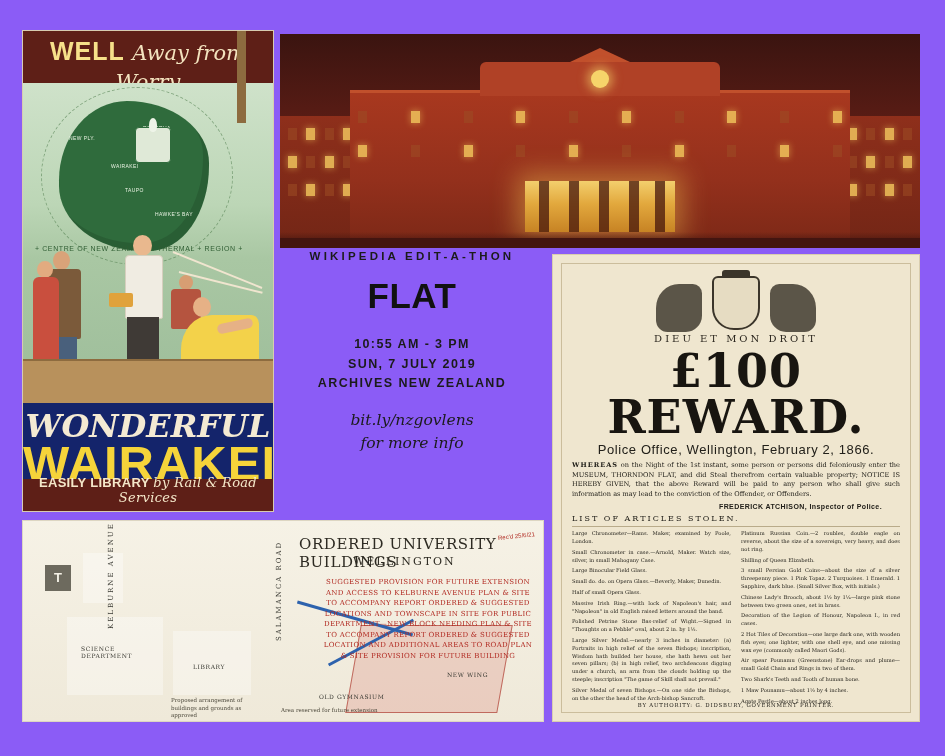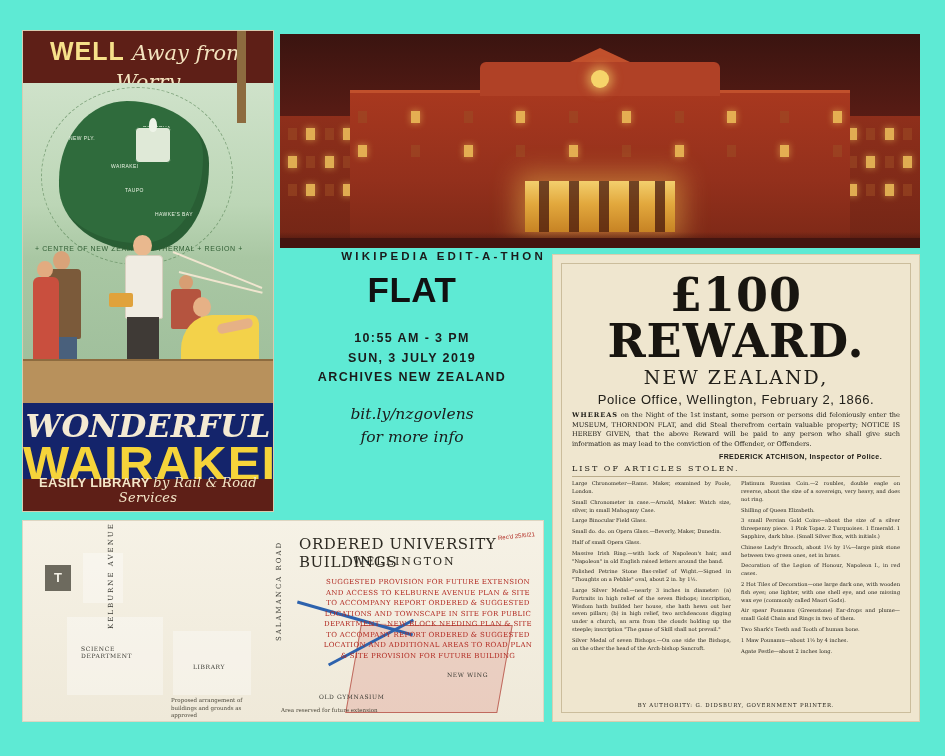--- a/index.html
+++ b/index.html
@@ -11,21 +11,21 @@
     width: 945px;
     height: 756px;
     font-family: "Liberation Sans", sans-serif;
     overflow: hidden;
     position: relative;
   }
 
   .poster {
     position: absolute;
     inset: 0;
-    background: #5eead4;
+    background: #8b5cf6;
   }
 
   
   .tile {
     position: absolute;
     overflow: hidden;
   }
 
   
   #tile-wairakei {
@@ -348,22 +348,21 @@
     left: 278px;
     top: 250px;
     width: 268px;
     text-align: center;
   }
   .kicker {
     font-size: 11.5px;
     letter-spacing: 3.2px;
     font-weight: bold;
     color: #1b1b1b;
-    margin-bottom: 8px;
-    text-align: right;
+    margin-bottom: 14px;
   }
   .headline {
     font-size: 35px;
     line-height: 1.12;
     font-weight: bold;
     letter-spacing: .5px;
     color: #111111;
     margin-bottom: 20px;
   }
   .meta-line {
@@ -792,33 +791,39 @@
     <div class="bld-ground"></div>
   </div>
 
   <div id="center-text">
     <div class="kicker">WIKIPEDIA EDIT-A-THON</div>
     <div class="headline">
       <div>FLAT</div>
     </div>
     <div class="meta-line">
       <div>10:55 AM - 3 PM</div>
-      <div>SUN, 3 JULY 2019</div>
+      <div>SUN, 7 JULY 2019</div>
       <div>ARCHIVES NEW ZEALAND</div>
     </div>
     <div class="link-line">
       <div>bit.ly/nzgovlens</div>
       <div>for more info</div>
     </div>
   </div>
 
   <div class="tile" id="tile-reward">
     <div class="rw-inner">
+      <div class="rw-crest">
+        <div class="crown"></div>
+        <div class="lion"></div>
+        <div class="unicorn"></div>
+        <div class="shield"></div>
+        <div class="rw-motto">DIEU  ET  MON  DROIT</div>
+      </div>
       <div class="rw-reward">£100 REWARD.</div>
-      <div class="rw-nz">NEW ZEALAND,</div>
       <div class="rw-place">Police Office, Wellington, February 2, 1866.</div>
       <div class="rw-body">
         <span class="lead">WHEREAS</span>
         <span>on the Night of the 1st instant, some person or persons did feloniously enter the MUSEUM, THORNDON FLAT, and did Steal therefrom certain valuable property; NOTICE IS HEREBY GIVEN, that the above Reward will be paid to any person who shall give such information as may lead to the conviction of the Offender, or Offenders.</span>
       </div>
       <div class="rw-sign">FREDERICK ATCHISON, Inspector of Police.</div>
       <div class="rw-listhead">LIST OF ARTICLES STOLEN.</div>
       <div class="rw-cols">
         <div class="rw-col">
           <p>Large Chronometer—Rams. Maker, examined by Poole, London.</p>

